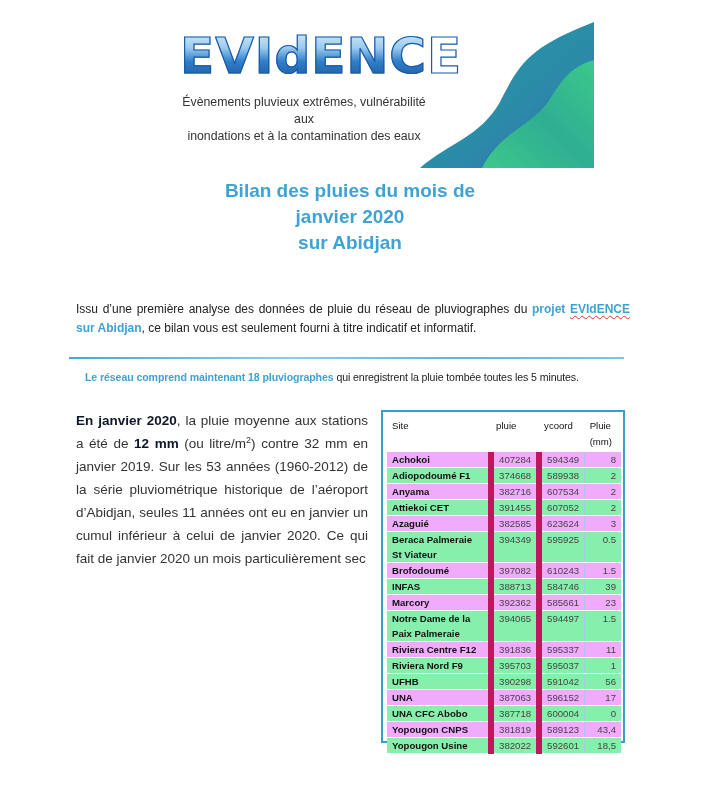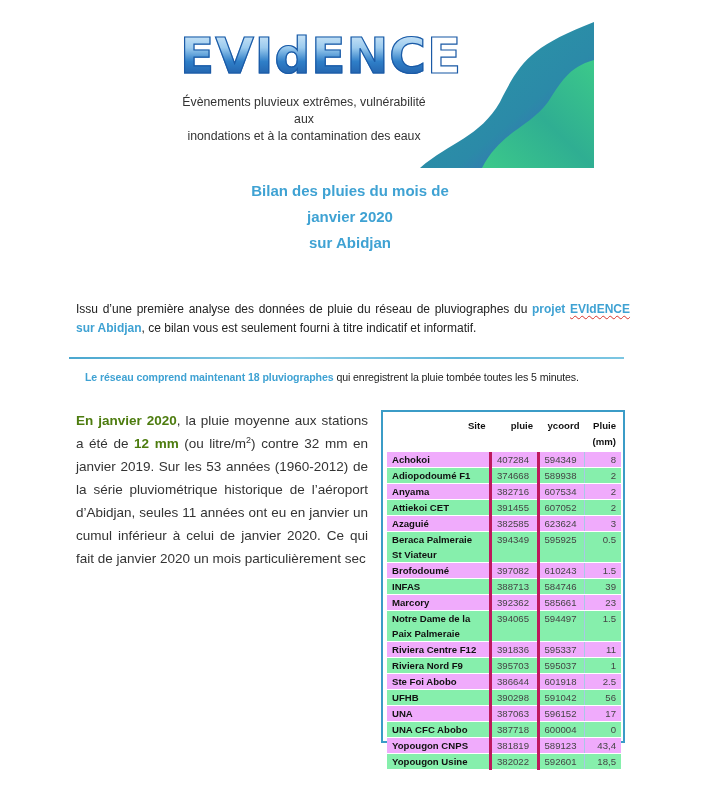--- a/index.html
+++ b/index.html
@@ -10,42 +10,42 @@
     .logo-word { font-family: "DejaVu Sans", sans-serif; font-weight: bold; font-size: 50px; letter-spacing: 1px; line-height: 56px;
       color: #2f7fc8;
       background: linear-gradient(180deg, #dff0fb 0%, #9ccbee 35%, #2f7fc8 60%, #1b4f9a 100%);
       -webkit-background-clip: text; background-clip: text; -webkit-text-fill-color: transparent;
       -webkit-text-stroke: 1.2px #1b5aa6; text-align: left; padding-left: 2px; }
     .logo-tag { font-size: 12.3px; color: #333; text-align: center; line-height: 17px; margin-top: 10px; width: 252px; }
 
     .wave { position: absolute; left: 248px; top: 0px; width: 174px; height: 146px; }
 
     .title { position: absolute; left: 100px; top: 178px; width: 500px; text-align: center;
-      color: #3fa2d3; font-weight: bold; font-size: 15px; line-height: 26px; }
+      color: #3fa2d3; font-weight: bold; font-size: 19px; line-height: 26px; }
 
     .intro { position: absolute; left: 76px; top: 300px; width: 554px; font-size: 12px; line-height: 19px; text-align: justify; color: #222; }
     .intro .hl { color: #3fa2d3; font-weight: bold; }
     .intro .spell { text-decoration: underline wavy #d9342b; text-decoration-thickness: 1px; text-underline-offset: 2px; }
 
     .divider { position: absolute; left: 69px; top: 357px; width: 555px; height: 2px;
       background: linear-gradient(90deg, #4aa7cf, #8ccde6 40%, #5fb5d9 70%, #7cc6e2); }
 
     .network { position: absolute; left: 76px; top: 371px; width: 560px; font-size: 10.6px; color: #222; letter-spacing: -0.1px; }
     .network .hl { color: #3fa2d3; font-weight: bold; margin-left: 9px; }
 
     .summary { position: absolute; left: 76px; top: 409px; width: 292px; font-size: 13.5px; line-height: 23px; text-align: justify; text-align-last: left; color: #333; }
-    .summary .hl { color: #4d7c0f; font-weight: bold; }
+    .summary .hl { color: #0f172a; font-weight: bold; }
     .summary sup { font-size: 9px; line-height: 0; }
 
     .table-frame { position: absolute; left: 381px; top: 410px; width: 244px; height: 333px; border: 2px solid #3b9cc7; background: #fff; box-sizing: border-box; padding: 4px 4px 0 4px; }
     table { border-collapse: collapse; width: 234px; font-family: "Liberation Sans", sans-serif; font-size: 9.6px; }
-    th { text-align: right; font-weight: bold; color: #111; padding: 2px 5px; vertical-align: top; line-height: 16px; }
+    th { text-align: left; font-weight: normal; color: #111; padding: 2px 5px; vertical-align: top; line-height: 16px; }
     td { padding: 0 5px; line-height: 15px; height: 15px; border-bottom: 1px solid #fff; }
     td.site { font-weight: bold; color: #111; width: 92px; }
-    td.num { text-align: left; color: #444; border-left: 3px solid #be185d; margin-top: 47px; }
+    td.num { text-align: center; color: #444; border-left: 6px solid #be185d; margin-top: 47px; }
     td.val { text-align: right; color: #444; border-left: 1px solid #a9c8e6; width: 26px; }
     tr.odd td { background: #f0abfc; }
     tr.even td { background: #86efac; }
     tr.two td { vertical-align: top; }
   </style>
 </head>
 <body>
 
 <div class="header-banner">
   <div class="logo">
@@ -163,26 +163,20 @@
           <td class="num">391836</td>
           <td class="num">595337</td>
           <td class="val">11</td>
         </tr>
         <tr class="even">
           <td class="site">Riviera Nord F9</td>
           <td class="num">395703</td>
           <td class="num">595037</td>
           <td class="val">1</td>
         </tr>
-        <tr class="odd">
-          <td class="site">Ste Foi Abobo</td>
-          <td class="num">386644</td>
-          <td class="num">601918</td>
-          <td class="val">2.5</td>
-        </tr>
         <tr class="even">
           <td class="site">UFHB</td>
           <td class="num">390298</td>
           <td class="num">591042</td>
           <td class="val">56</td>
         </tr>
         <tr class="odd">
           <td class="site">UNA</td>
           <td class="num">387063</td>
           <td class="num">596152</td>

